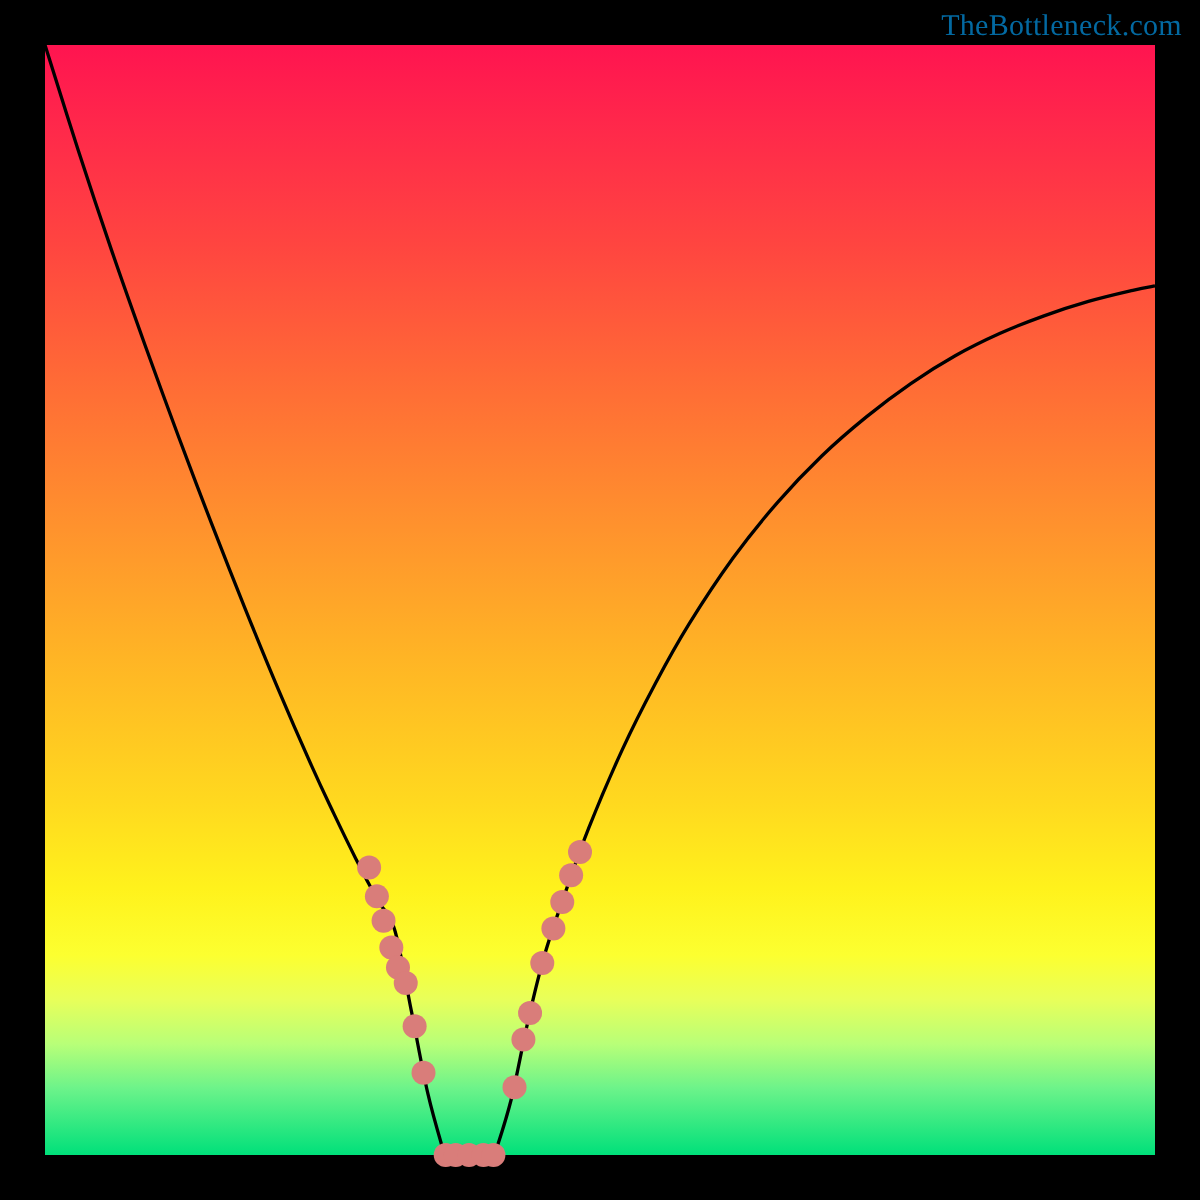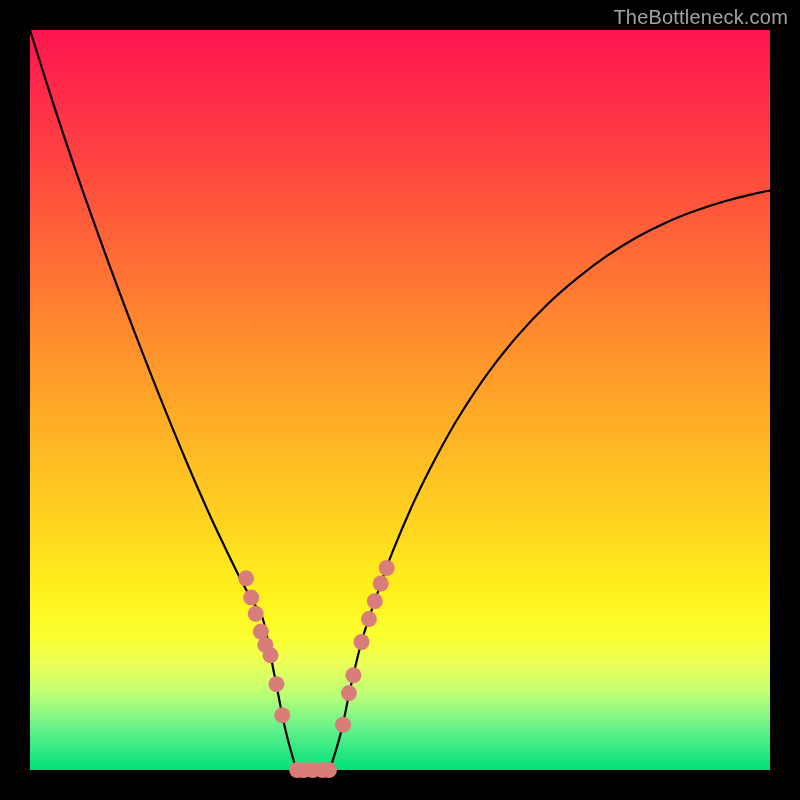--- a/index.html
+++ b/index.html
@@ -31,26 +31,27 @@
       #e8ff5a 86%,
       #b8ff78 90%,
       #6cf38a 94%,
       #00e07a 100%
     );
   }
   .watermark {
     position: absolute;
     top: 6px;
     right: 12px;
-    color: #a3a3a3;
+    color: #0369a1;
     font-size: 20px;
     font-weight: 500;
     letter-spacing: 0.2px;
     pointer-events: none;
     user-select: none;
+    font-family: Liberation Serif, serif;
   }
   svg.plot {
     position: absolute;
     left: 0;
     top: 0;
     width: 740px;
     height: 740px;
     overflow: visible;
   }
   .curve {

